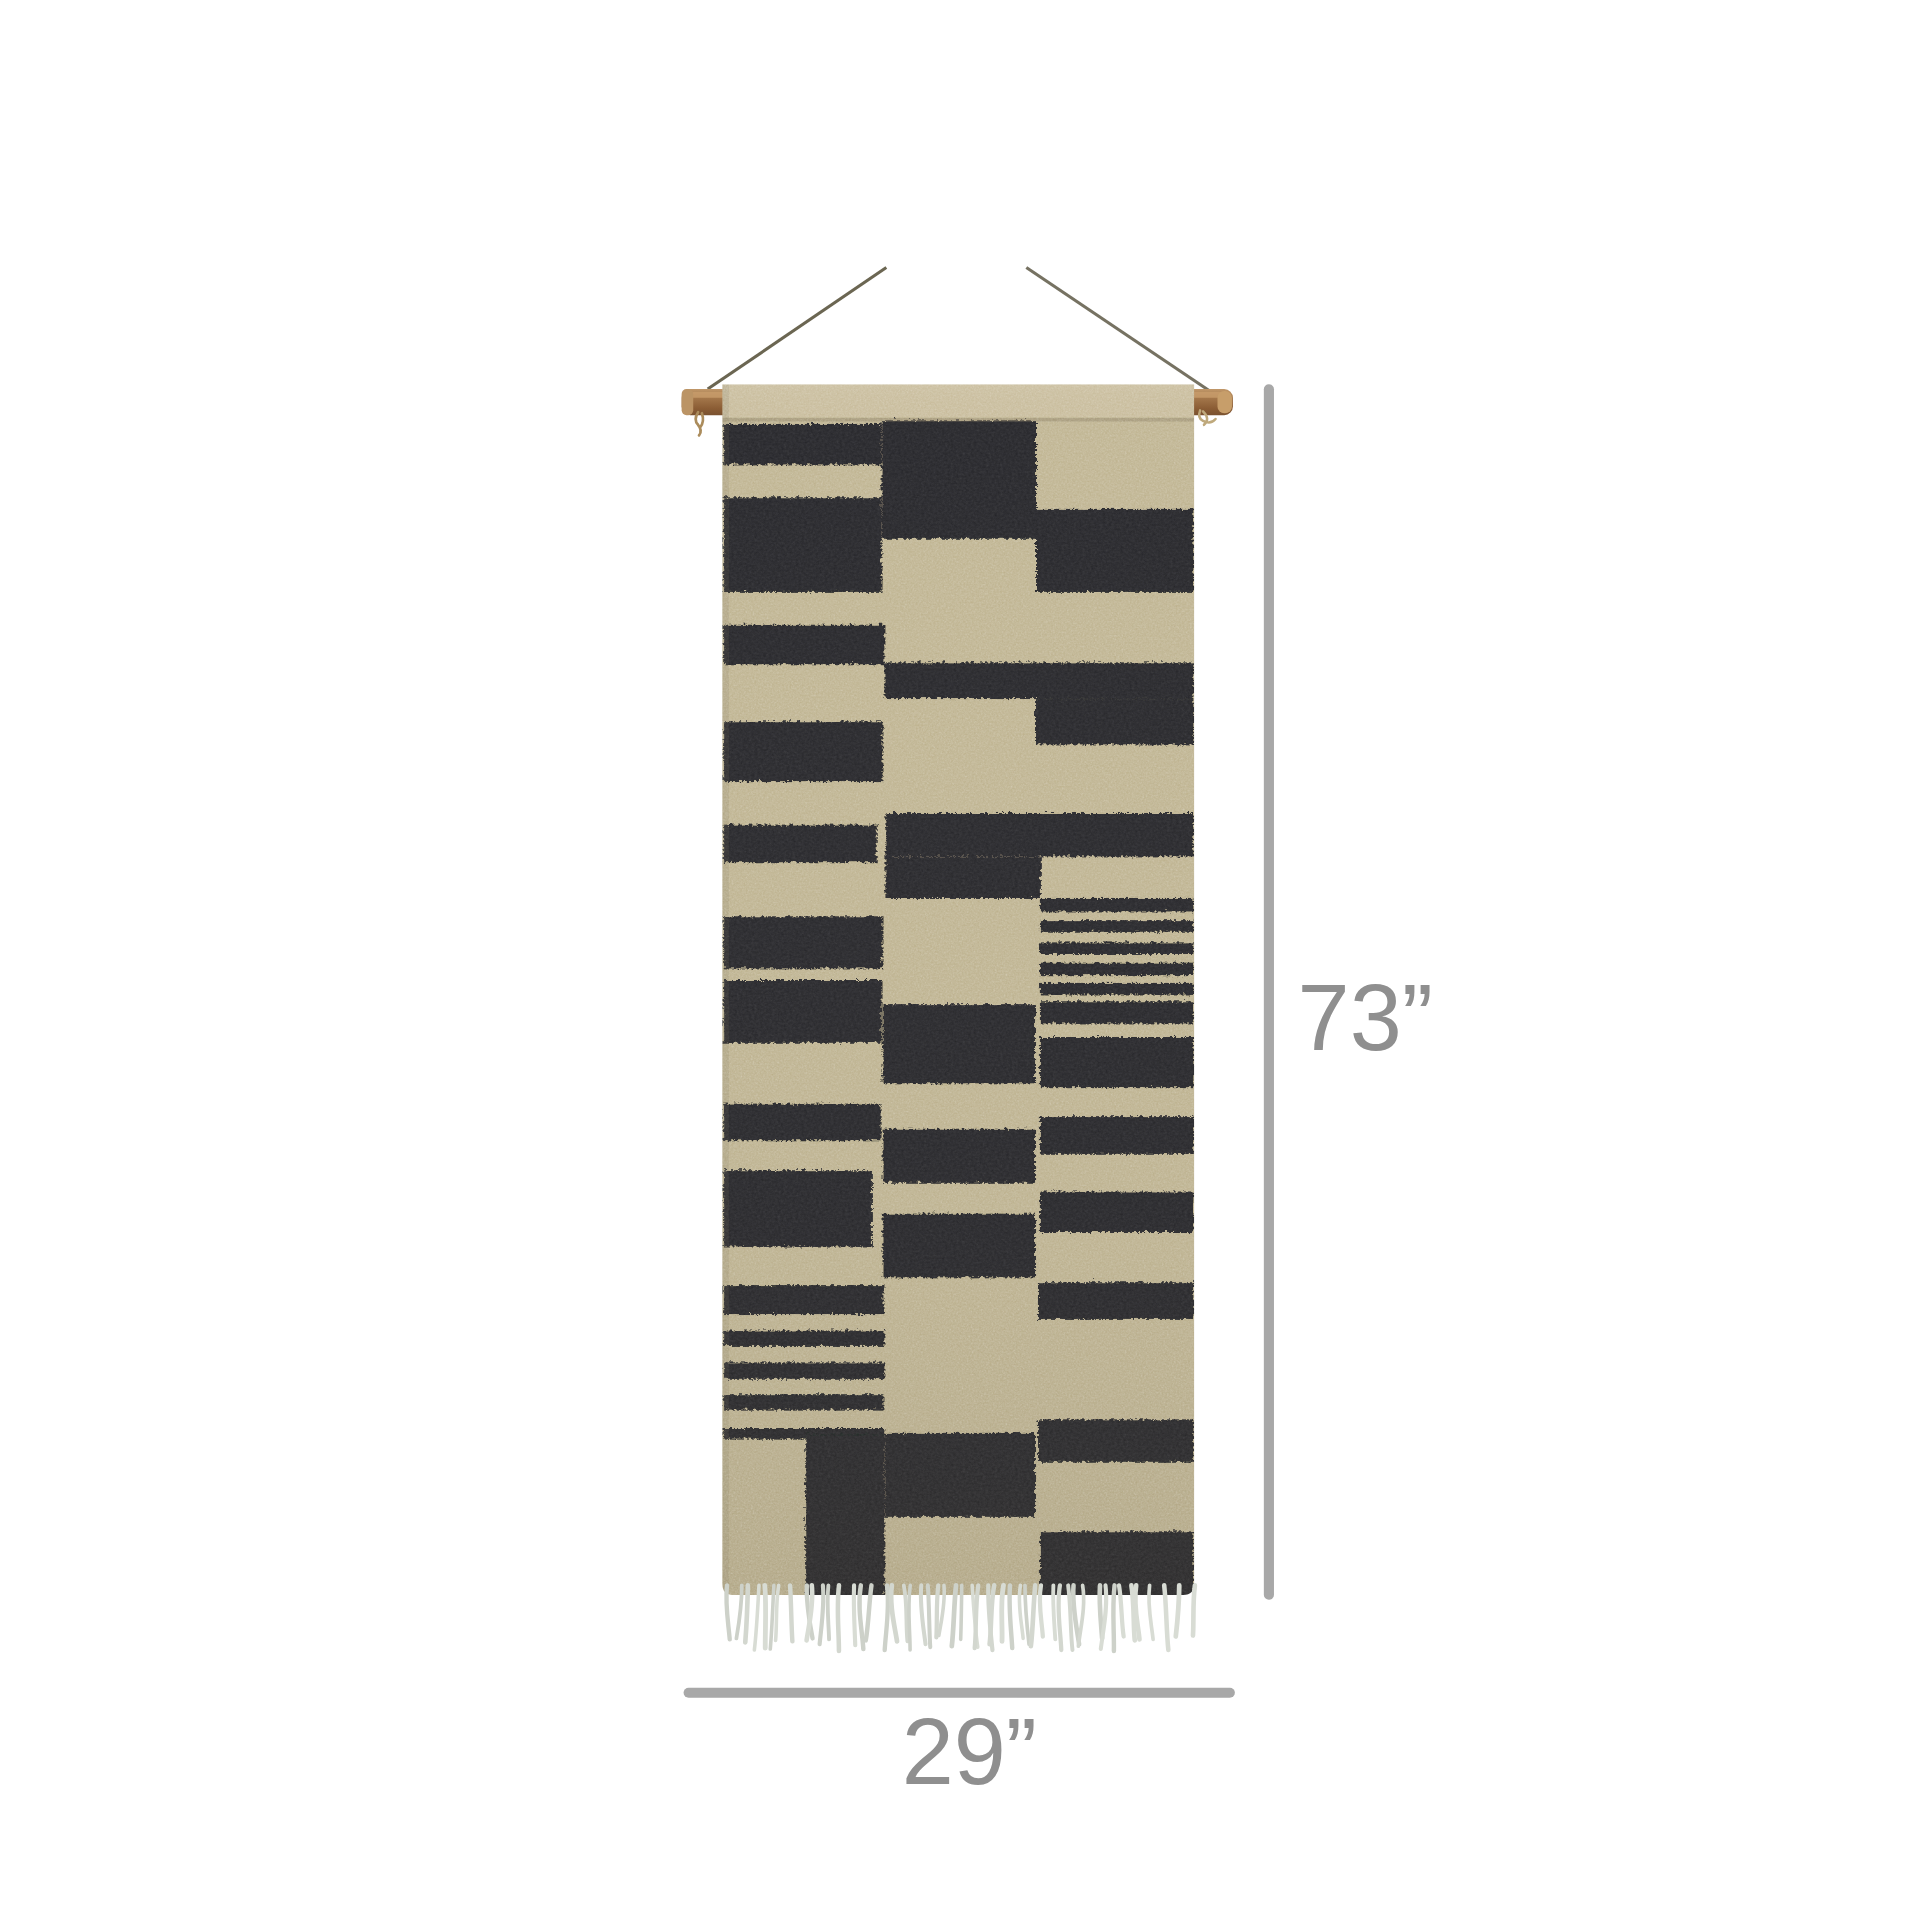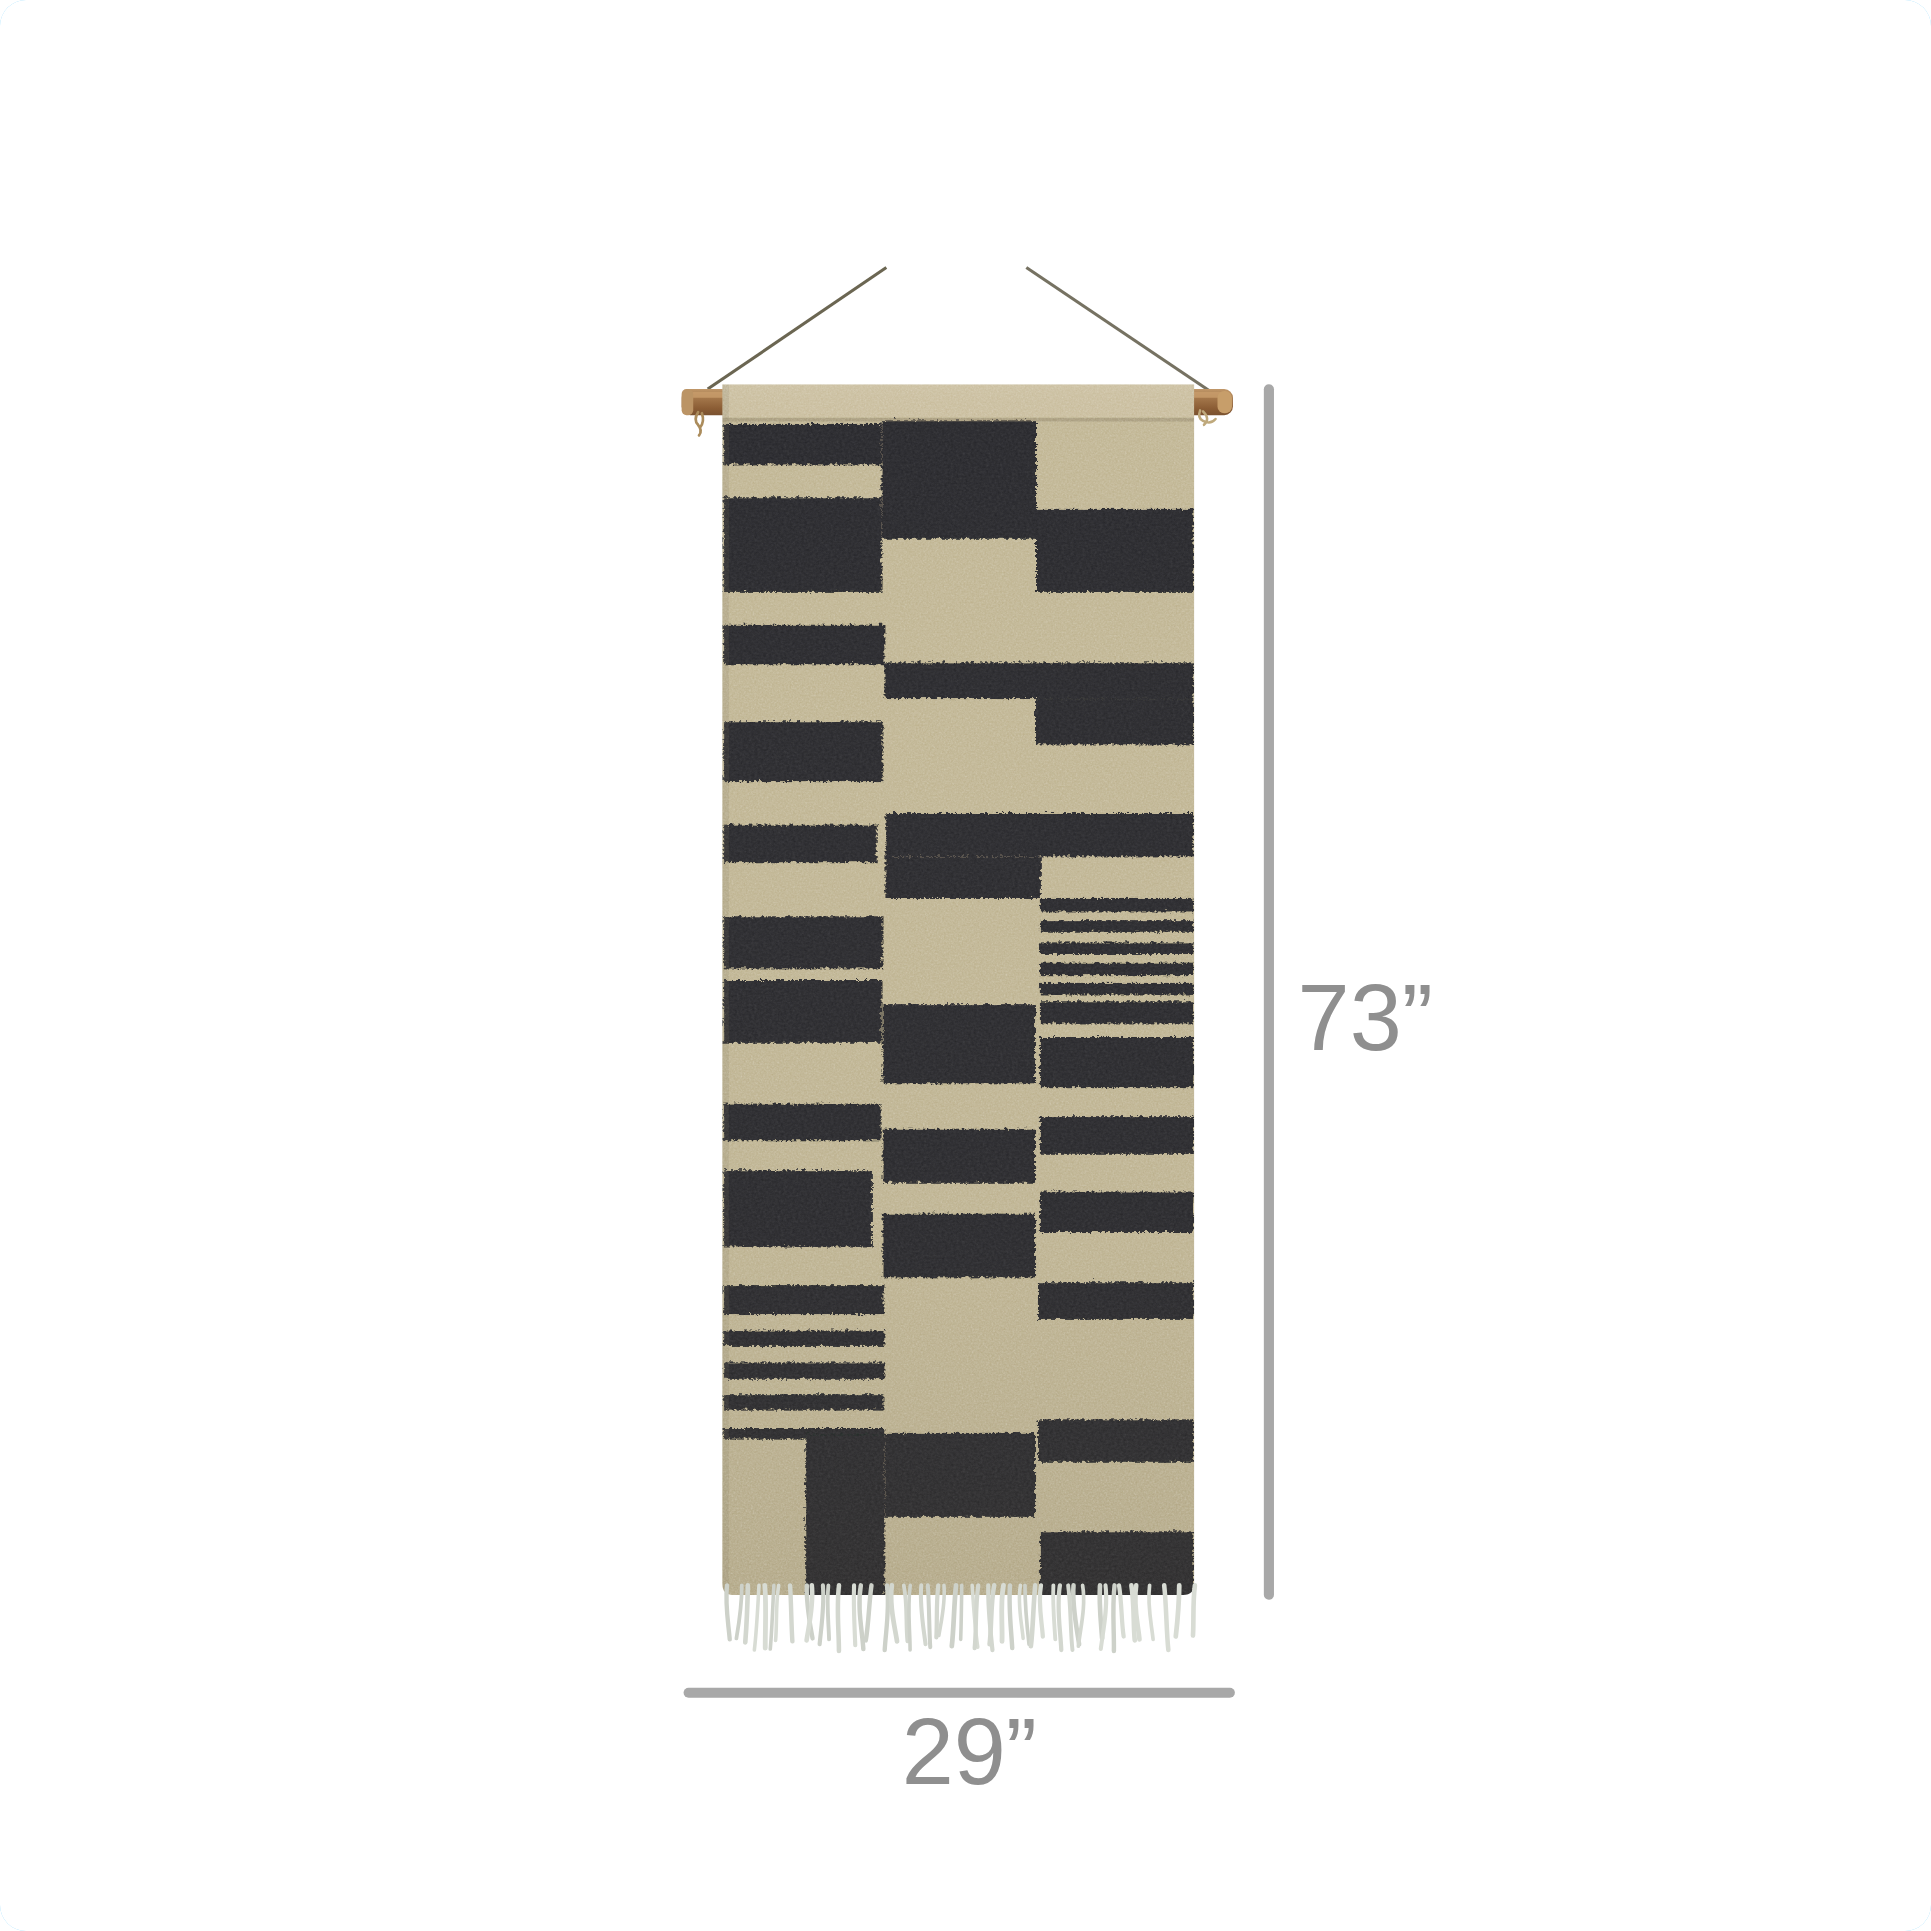--- a/index.html
+++ b/index.html
@@ -1,17 +1,17 @@
 <!DOCTYPE html>
 <html><head>
 <meta charset="utf-8">
 <style>
   html,body { margin:0; padding:0; background:#ffffff; }
   .page { position:relative; width:1931px; height:1931px; background:#7dd3fc;
-          font-family:"Liberation Sans", sans-serif; overflow:hidden;border-radius:26px; }
+          font-family:"Liberation Sans", sans-serif; overflow:hidden; }
   svg { position:absolute; left:0; top:0; }
 </style>
 </head>
 <body>
 <div class="page">
 <svg width="1931" height="1931" viewBox="0 0 2000 2000">
   <defs>
     <filter id="rough" x="-3%" y="-3%" width="106%" height="106%">
       <feTurbulence type="turbulence" baseFrequency="0.2 0.23" numOctaves="2" seed="11" result="n"></feTurbulence>
       <feDisplacementMap in="SourceGraphic" in2="n" scale="5.5" xChannelSelector="R" yChannelSelector="G"></feDisplacementMap>

